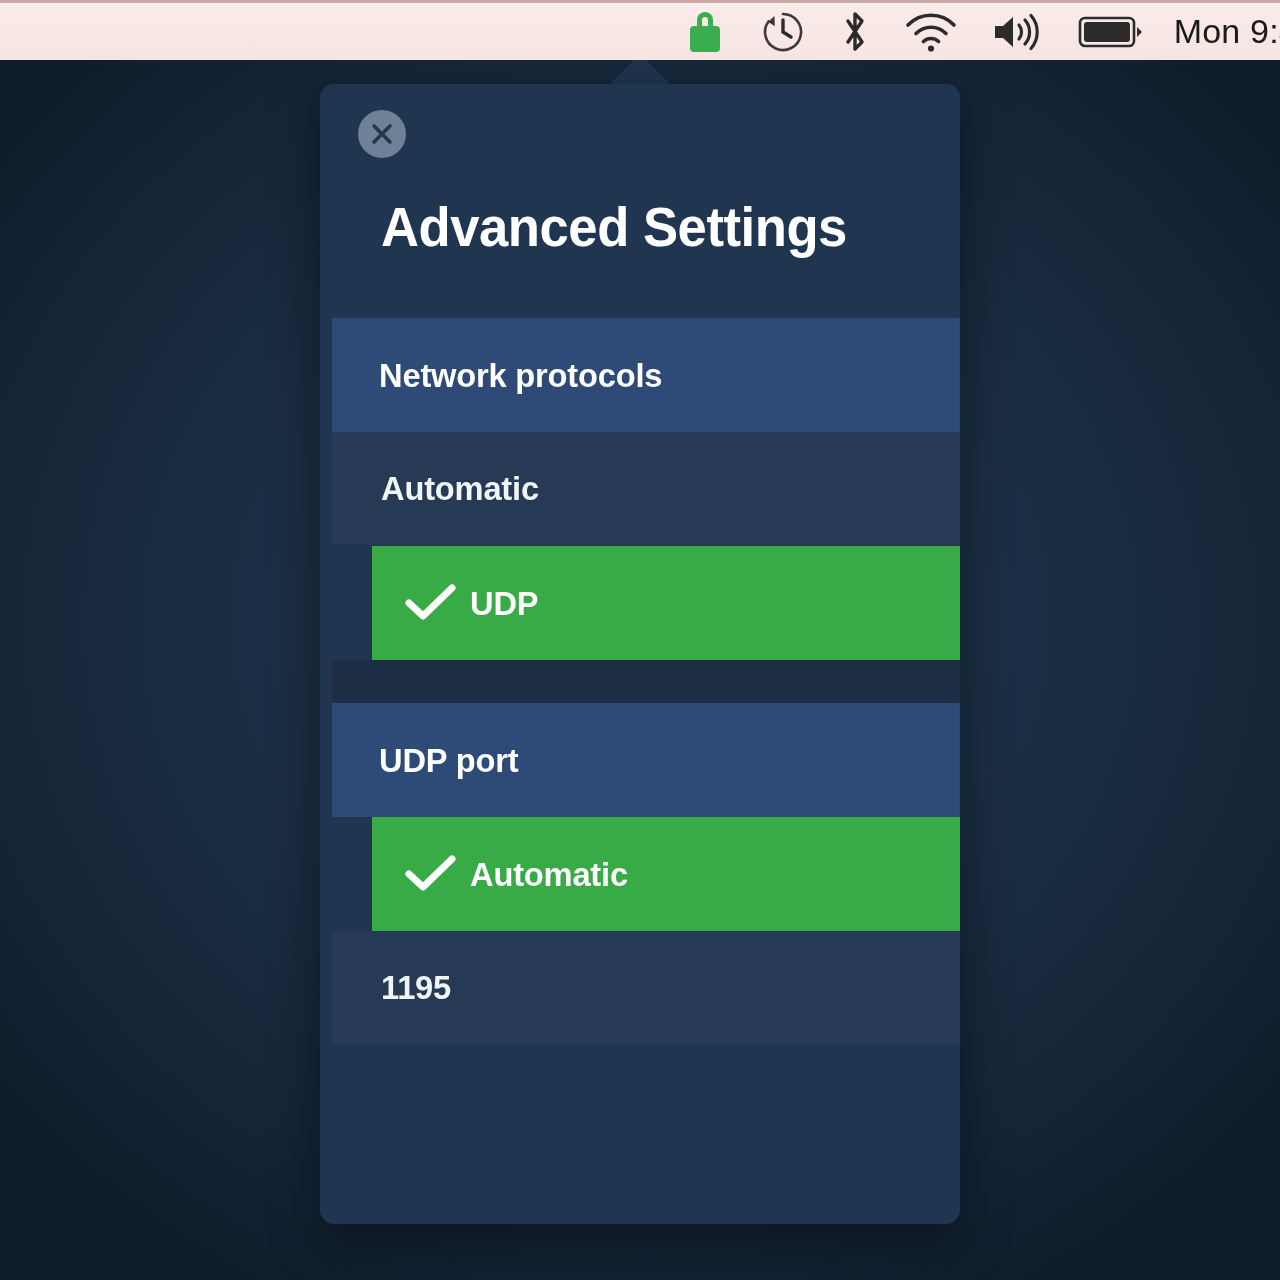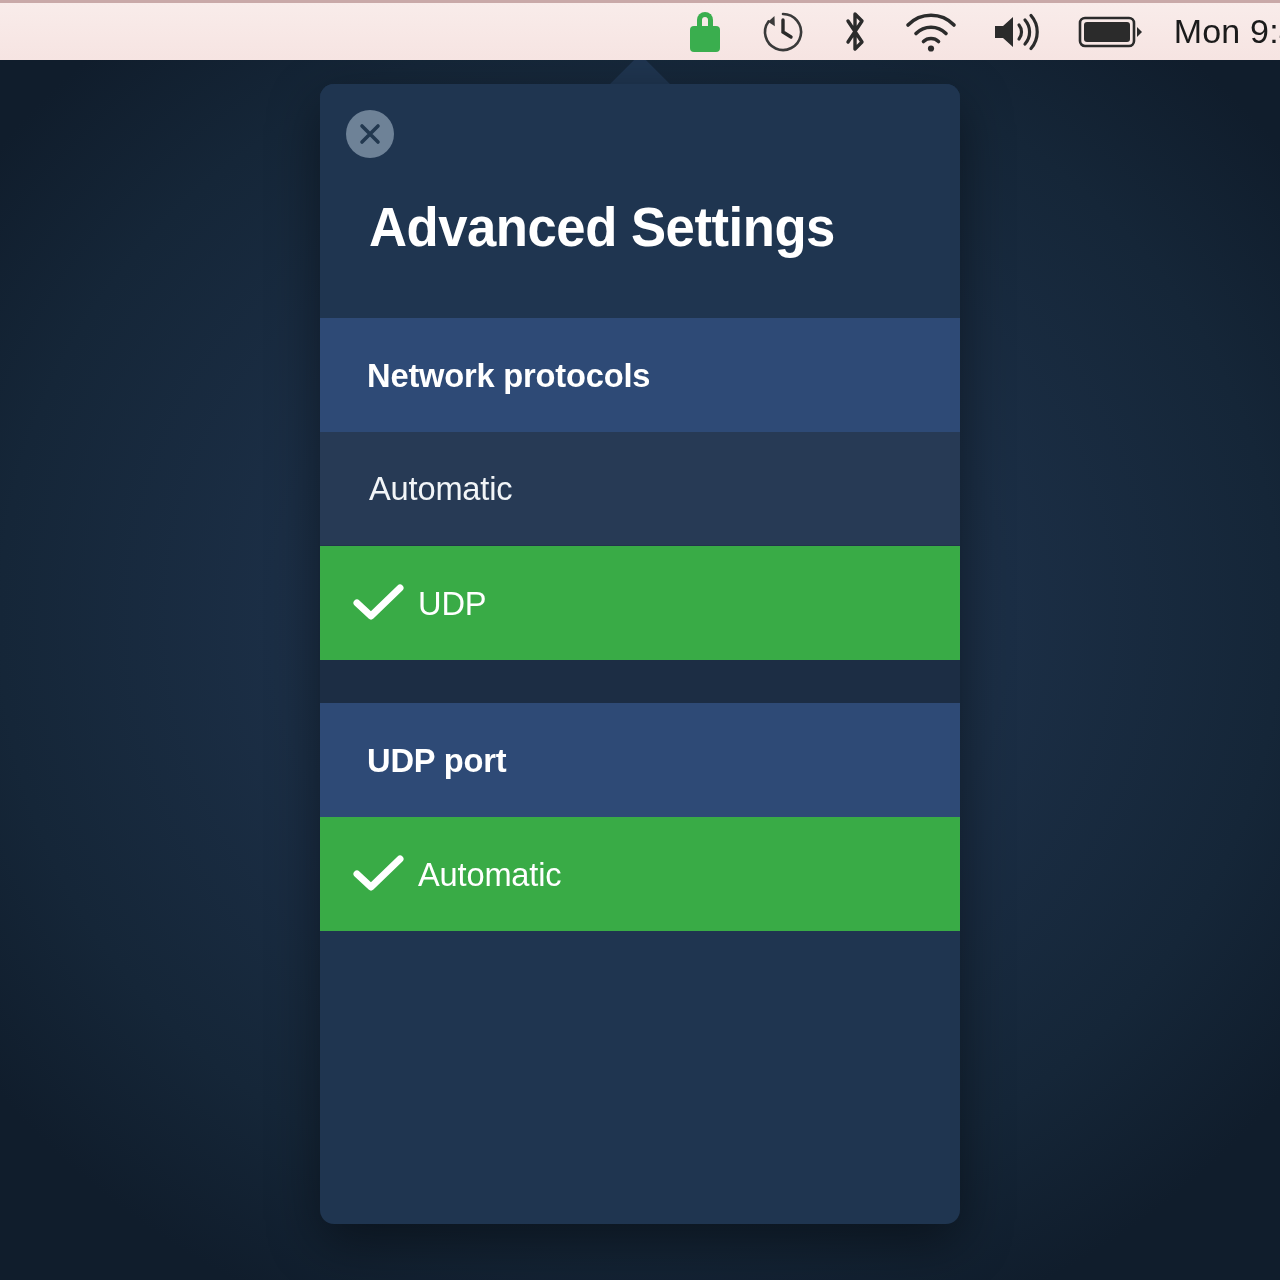--- a/index.html
+++ b/index.html
@@ -63,20 +63,21 @@
     transform:rotate(45deg); border-radius:6px;
   }
 
   #popover {
     position:absolute; left:320px; top:84px; width:640px; height:1140px;
     background:#1f3550;
     border-radius:14px;
     overflow:hidden;
     z-index:20;
     box-shadow:0 18px 52px rgba(0,0,0,.45);
+    padding-left:12px;
   }
 
   #pop-header { height:234px; position:relative; background:#1f3550; }
 
   #close-button {
     position:absolute; left:26px; top:26px;
     width:48px; height:48px; border-radius:50%;
     background:#6e8297;
     display:flex; align-items:center; justify-content:center;
   }
@@ -98,28 +99,29 @@
     font-size:34px; font-weight:bold; color:#ffffff;
     letter-spacing:-.2px;
     transform:scaleX(.96); transform-origin:left center;
     width:104.2%;
   }
 
   .opt-row {
     height:114px; background:#273a55;
     display:flex; align-items:center;
     padding-left:49px;
-    font-size:34px; font-weight:normal; color:#f2f5f8;
+    font-size:34px; font-weight:bold; color:#f2f5f8;
     letter-spacing:-.2px;
     border-bottom:1px solid #22344c;
   }
   .opt-row.selected {
     background:#39ab46; color:#ffffff;
     padding-left:0;
     border-bottom:none;
+    margin-left:40px;
   }
   .opt-row.selected .check {
     width:78px; display:flex; align-items:center; justify-content:center;
     margin-left:20px;
   }
   .opt-row .label {
     transform:scaleX(.96); transform-origin:left center;
   }
   .spacer-row { height:43px; background:#1c2d44; }
 </style>
@@ -218,14 +220,17 @@
   <div class="opt-row selected">
     <span class="check">
       <svg width="54" height="40" viewBox="0 0 54 40">
         <path d="M5 20 L19 33 L48 5" fill="none" stroke="#ffffff" stroke-width="7" stroke-linecap="round" stroke-linejoin="round"></path>
       </svg>
     </span>
     <span class="label">Automatic</span>
   </div>
 
 
+  <div class="opt-row">
+    <span class="label">1195</span>
+  </div>
 
 </div>
 
 </body></html>

